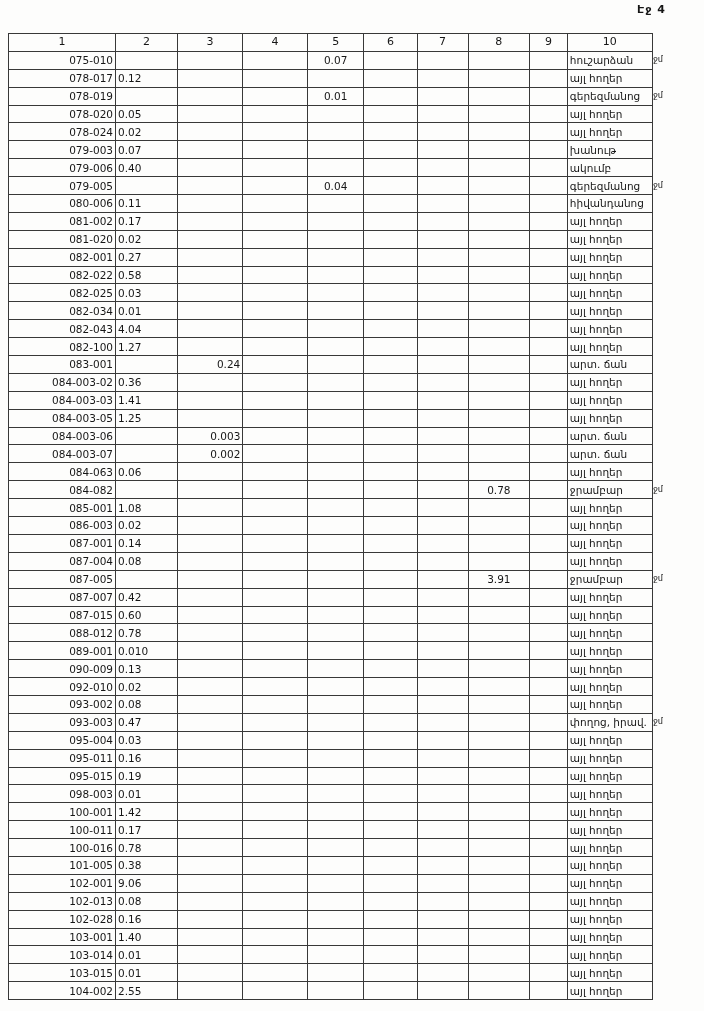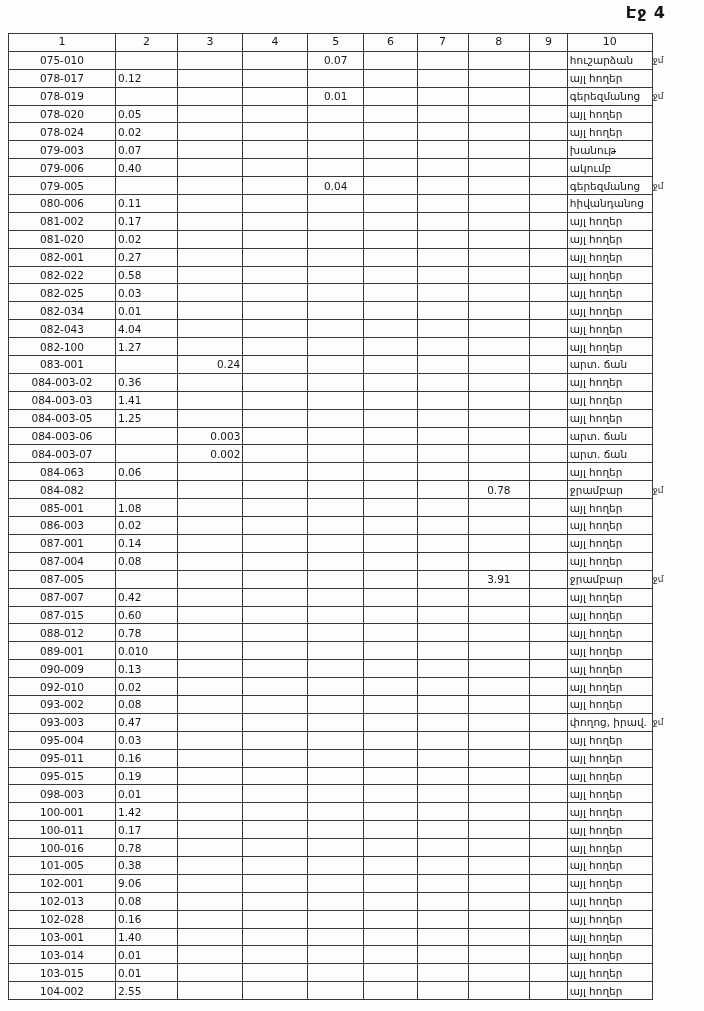--- a/index.html
+++ b/index.html
@@ -10,21 +10,21 @@
     background: #fdfdfc;
     font-family: "DejaVu Sans", sans-serif;
     color: #161616;
     overflow: hidden;
     position: relative;
   }
   .page-label {
     position: absolute;
     top: 3px;
     right: 38px;
-    font-size: 16px;
+    font-size: 11px;
     font-weight: bold;
     letter-spacing: 1px;
   }
   table.scan-table {
     position: absolute;
     left: 8px;
     top: 33px;
     border-collapse: collapse;
     table-layout: fixed;
   }
@@ -34,39 +34,40 @@
     height: 16.9px;
     padding: 0 2px;
     font-size: 10.5px;
     font-weight: normal;
     white-space: nowrap;
     overflow: hidden;
     line-height: 16px;
   }
   table.scan-table th { text-align: center; font-size: 11px; }
   
-  .c1  { width: 104px; text-align: center; padding-left: 4px; }
+  .c1  { width: 104px; text-align: right; padding-left: 4px; }
   .c2  { width: 58px;  text-align: left; }
   .c3  { width: 62px;  text-align: right; }
   .c4  { width: 62px;  text-align: center; }
   .c5  { width: 53px;  text-align: center; }
   .c6  { width: 50px;  text-align: center; }
   .c7  { width: 48px;  text-align: center; }
   .c8  { width: 58px;  text-align: center; }
   .c9  { width: 34px;  text-align: center; }
   .c10 { width: 80px;  text-align: left; padding-left: 3px; font-size: 10px; margin-top: 20px; }
   
   table.scan-table td.note,
   table.scan-table th.note {
     border: none;
     width: 50px;
     text-align: left;
     padding-left: 0;
     font-size: 9px;
     color: #2a2a2a;
+    font-family: Liberation Mono, monospace;
   }
 </style>
 </head>
 <body>
 
 <div class="page-label">Էջ 4</div>
 
 <table class="scan-table">
   <thead>
     <tr>

